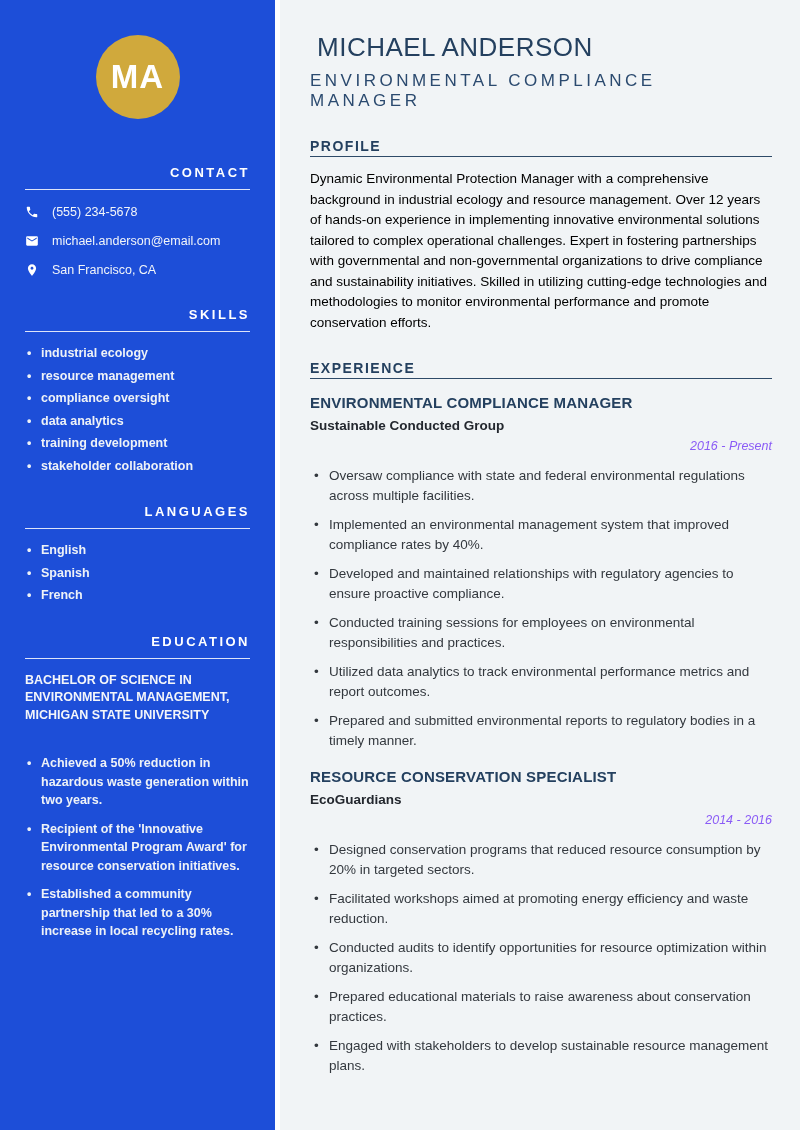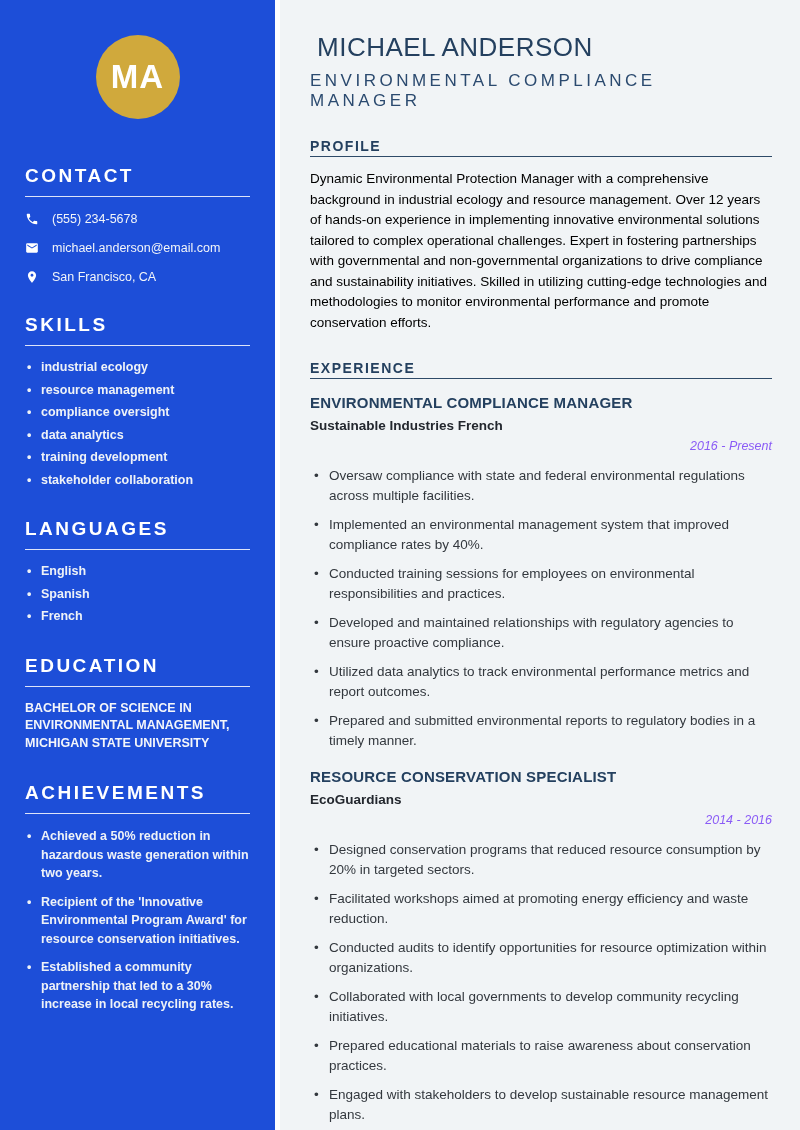--- a/index.html
+++ b/index.html
@@ -25,25 +25,26 @@
     border-radius: 50%;
     background: #d0a93c;
     margin: 0 auto;
     display: flex; align-items: center; justify-content: center;
     font-size: 33px; font-weight: bold; color: #ffffff;
     letter-spacing: 1px;
   }
   .side-section { margin-top: 30px; }
   .side-section.first { margin-top: 46px; }
   .side-heading {
-    font-size: 19px; font-weight: bold;
+    font-size: 13px; font-weight: bold;
     letter-spacing: 2.5px;
     color: #ffffff;
     padding-bottom: 9px;
     border-bottom: 1px solid rgba(255,255,255,0.85);
+    text-align: right;
   }
   .contact-item {
     display: flex; align-items: flex-end; gap: 13px;
     margin-top: 15px;
     font-size: 12.5px; color: #f2f5f9;
   }
   .contact-item .icon { width: 14px; height: 14px; flex: 0 0 14px; display: inline-flex; }
   .contact-item .icon svg { width: 14px; height: 14px; fill: #ffffff; }
   .side-list { list-style: none; margin: 13px 0 0 0; padding: 0; font-weight: bold; }
   .side-list li {
@@ -172,21 +173,20 @@
         <li>French</li>
       </ul>
   </section>
 
   <section class="side-section">
     <div class="side-heading">EDUCATION</div>
     <div class="degree">BACHELOR OF SCIENCE IN ENVIRONMENTAL MANAGEMENT, MICHIGAN STATE UNIVERSITY</div>
   </section>
 
   <section class="side-section">
-    <div class="side-heading">ACHIEVEMENTS</div>
     <ul class="side-list loose">
 
     <li>Achieved a 50% reduction in hazardous waste generation within two years.</li>
         <li>Recipient of the 'Innovative Environmental Program Award' for resource conservation initiatives.</li>
         <li>Established a community partnership that led to a 30% increase in local recycling rates.</li>
       </ul>
   </section>
 </aside>
 
 <main class="main">
@@ -196,41 +196,40 @@
   <section class="m-section">
     <div class="m-heading">PROFILE</div>
     <p class="profile-text">Dynamic Environmental Protection Manager with a comprehensive background in industrial ecology and resource management. Over 12 years of hands-on experience in implementing innovative environmental solutions tailored to complex operational challenges. Expert in fostering partnerships with governmental and non-governmental organizations to drive compliance and sustainability initiatives. Skilled in utilizing cutting-edge technologies and methodologies to monitor environmental performance and promote conservation efforts.</p>
   </section>
 
   <section class="m-section">
     <div class="m-heading">EXPERIENCE</div>
 
     <div class="job">
       <div class="job-title">ENVIRONMENTAL COMPLIANCE MANAGER</div>
-      <div class="company">Sustainable Industries French</div>
+      <div class="company">Sustainable Conducted Group</div>
       <div class="dates">2016 - Present</div>
       <ul class="job-bullets">
 
       <li>Oversaw compliance with state and federal environmental regulations across multiple facilities.</li>
           <li>Implemented an environmental management system that improved compliance rates by 40%.</li>
+          <li>Developed and maintained relationships with regulatory agencies to ensure proactive compliance.</li>
           <li>Conducted training sessions for employees on environmental responsibilities and practices.</li>
-          <li>Developed and maintained relationships with regulatory agencies to ensure proactive compliance.</li>
           <li>Utilized data analytics to track environmental performance metrics and report outcomes.</li>
           <li>Prepared and submitted environmental reports to regulatory bodies in a timely manner.</li>
         </ul>
     </div>
 
     <div class="job">
       <div class="job-title">RESOURCE CONSERVATION SPECIALIST</div>
       <div class="company">EcoGuardians</div>
       <div class="dates">2014 - 2016</div>
       <ul class="job-bullets">
 
       <li>Designed conservation programs that reduced resource consumption by 20% in targeted sectors.</li>
           <li>Facilitated workshops aimed at promoting energy efficiency and waste reduction.</li>
           <li>Conducted audits to identify opportunities for resource optimization within organizations.</li>
-          <li>Collaborated with local governments to develop community recycling initiatives.</li>
           <li>Prepared educational materials to raise awareness about conservation practices.</li>
           <li>Engaged with stakeholders to develop sustainable resource management plans.</li>
         </ul>
     </div>
   </section>
 </main>
 
 </body></html>

